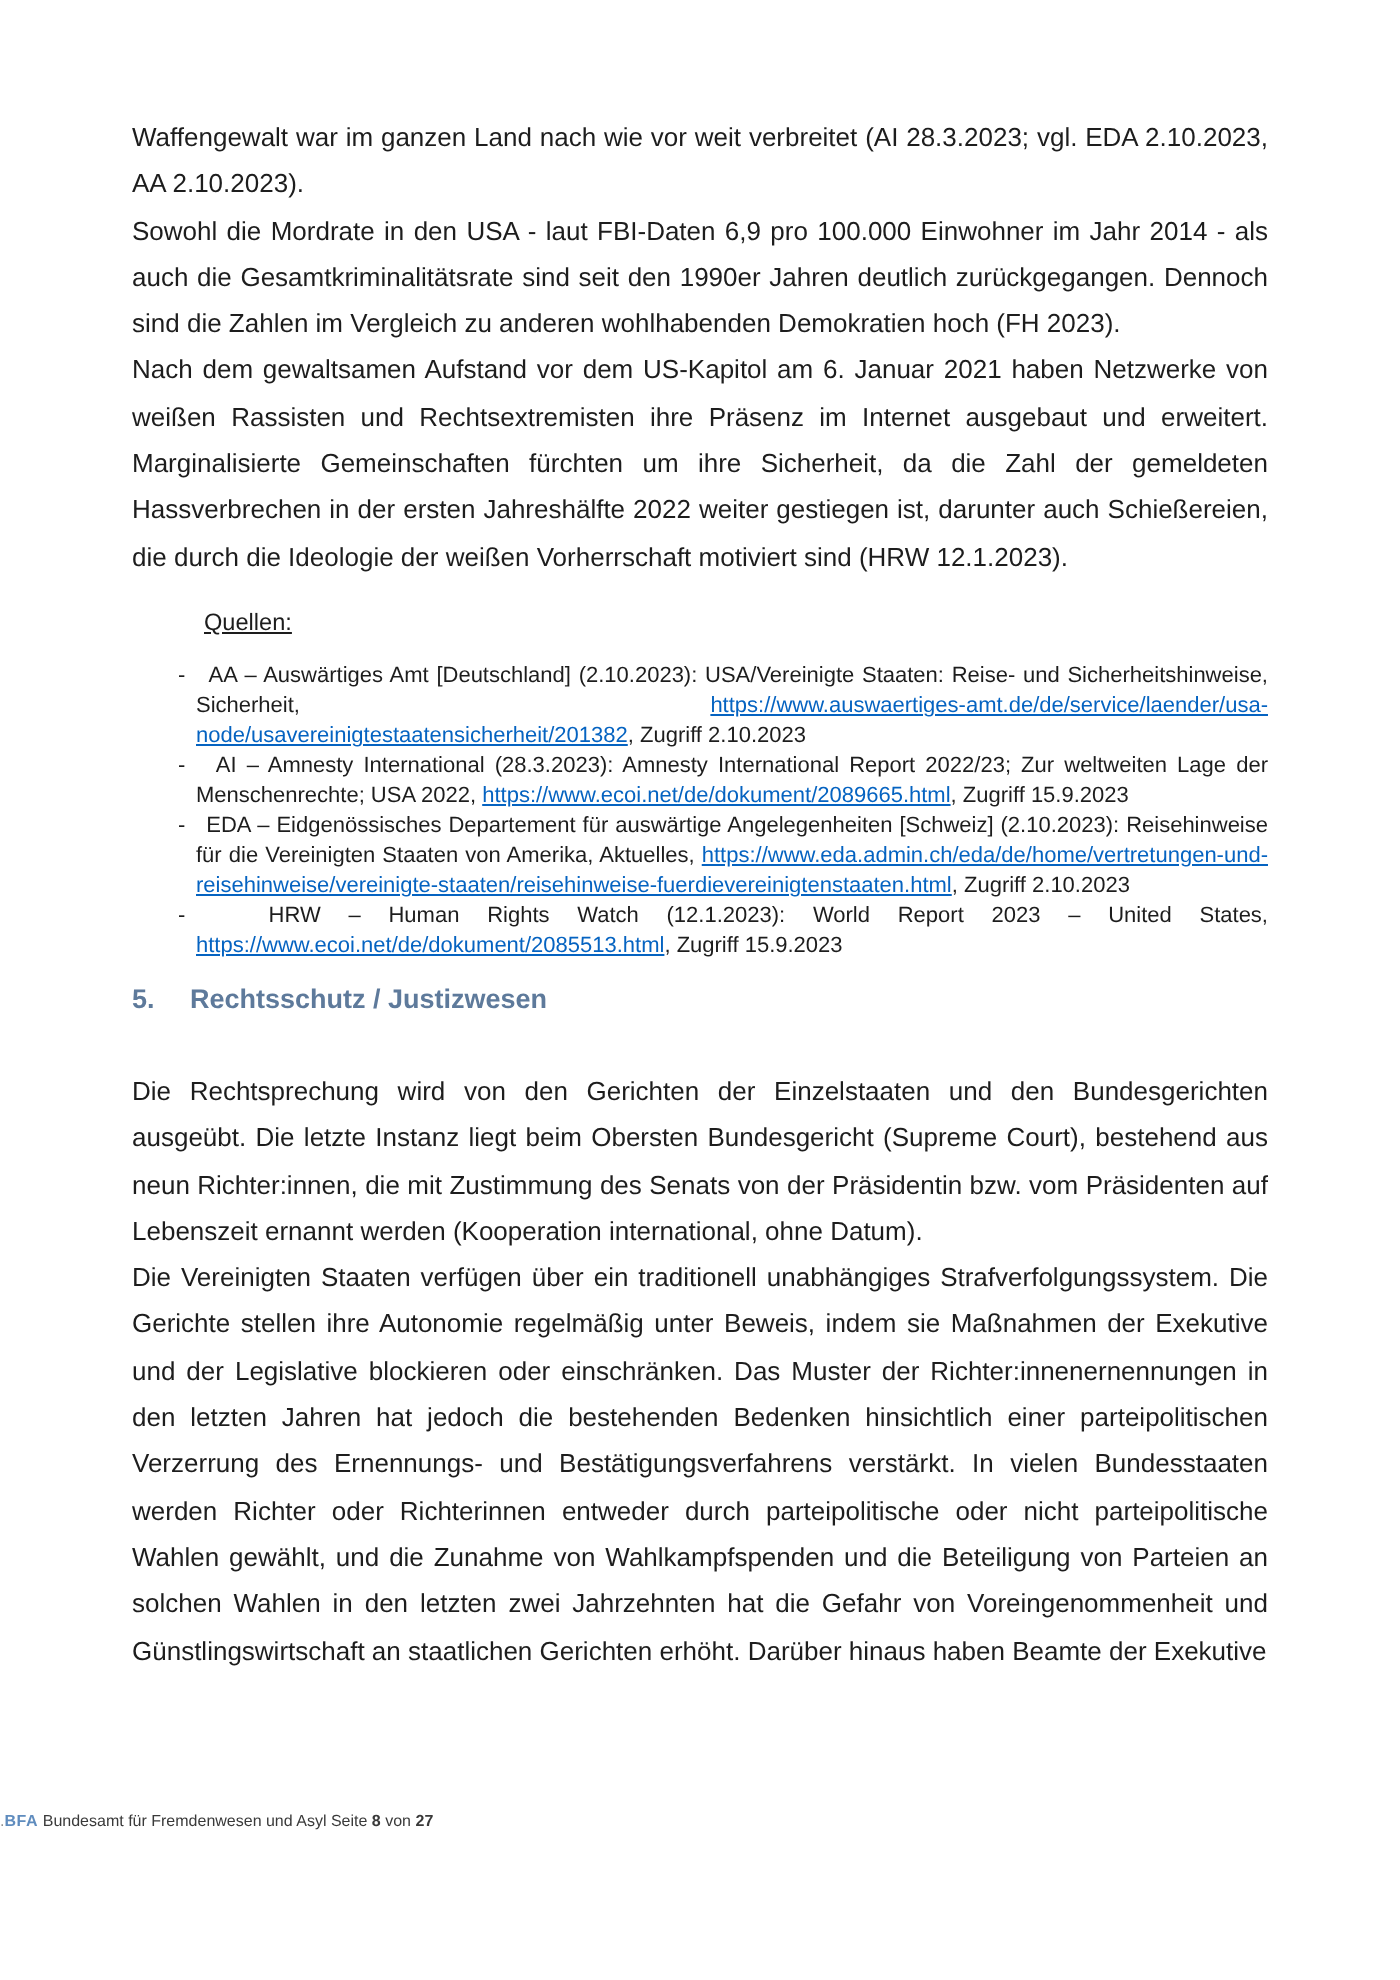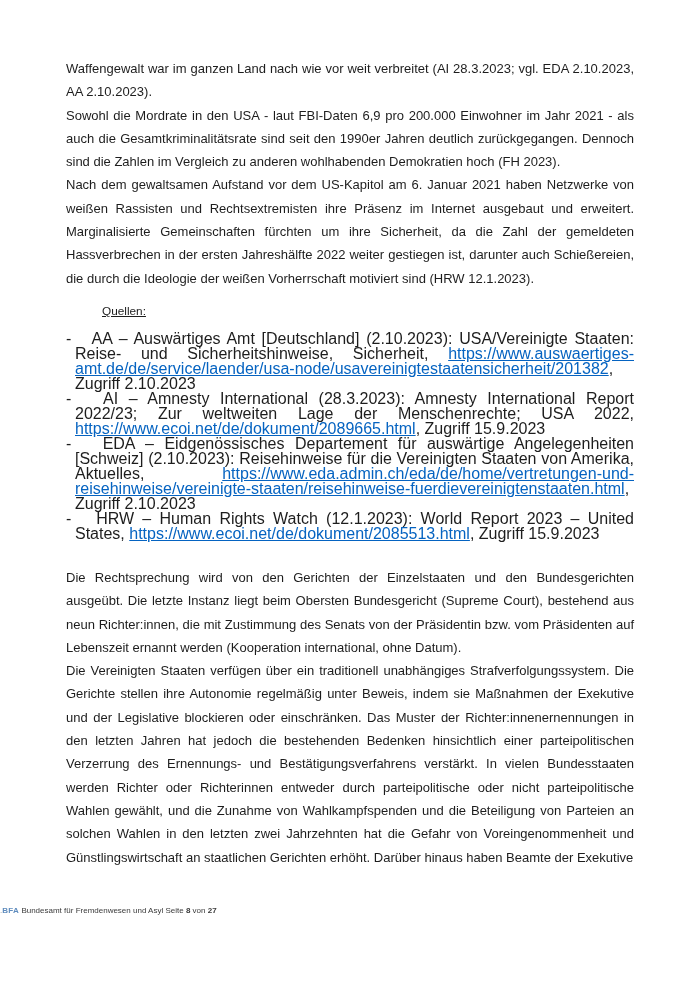--- a/index.html
+++ b/index.html
@@ -20,21 +20,21 @@
   }
 
   .quellen {
     margin-top: 14px;
     font-size: 11.8px;
     line-height: 15px;
     text-decoration: underline;
     margin-left: 36px;
   }
 
-  .sources { margin-top: 12px; font-size: 16px; line-height: 15px; }
+  .sources { margin-top: 12px; font-size: 11px; line-height: 15px; margin-left: 23px; }
   .src-item {
     text-align: justify;
     padding-left: 9px;
     text-indent: -9px;
   }
   .src-link {
     color: var(--link, #0563c1);
     text-decoration: underline;
     overflow-wrap: break-word;
     cursor: pointer;
@@ -64,33 +64,36 @@
   .b { font-weight: bold; }
 </style>
 </head>
 <body>
 
 <div class="page">
   <main class="content">
 
     <section class="intro" id="intro">
         <p class="para">Waffengewalt war im ganzen Land nach wie vor weit verbreitet (AI 28.3.2023; vgl. EDA 2.10.2023, AA 2.10.2023).</p>
-        <p class="para">Sowohl die Mordrate in den USA - laut FBI-Daten 6,9 pro 200.000 Einwohner im Jahr 2021 - als auch die Gesamtkriminalitätsrate sind seit den 1990er Jahren deutlich zurückgegangen. Dennoch sind die Zahlen im Vergleich zu anderen wohlhabenden Demokratien hoch (FH 2023).</p>
+        <p class="para">Sowohl die Mordrate in den USA - laut FBI-Daten 6,9 pro 100.000 Einwohner im Jahr 2014 - als auch die Gesamtkriminalitätsrate sind seit den 1990er Jahren deutlich zurückgegangen. Dennoch sind die Zahlen im Vergleich zu anderen wohlhabenden Demokratien hoch (FH 2023).</p>
         <p class="para">Nach dem gewaltsamen Aufstand vor dem US-Kapitol am 6. Januar 2021 haben Netzwerke von weißen Rassisten und Rechtsextremisten ihre Präsenz im Internet ausgebaut und erweitert. Marginalisierte Gemeinschaften fürchten um ihre Sicherheit, da die Zahl der gemeldeten Hassverbrechen in der ersten Jahreshälfte 2022 weiter gestiegen ist, darunter auch Schießereien, die durch die Ideologie der weißen Vorherrschaft motiviert sind (HRW 12.1.2023).</p>
       </section>
 
     <div class="quellen">Quellen:</div>
 
     <section class="sources" id="sources">
         <div class="src-item"><span>-&nbsp;&nbsp;&nbsp;</span><span>AA – Auswärtiges Amt [Deutschland] (2.10.2023): USA/Vereinigte Staaten: Reise- und Sicherheitshinweise, Sicherheit, </span><a href="#" class="src-link">https://www.auswaertiges-amt.de/de/service/laender/usa-node/usavereinigtestaatensicherheit/201382</a><span>, Zugriff 2.10.2023</span></div>
         <div class="src-item"><span>-&nbsp;&nbsp;&nbsp;</span><span>AI – Amnesty International (28.3.2023): Amnesty International Report 2022/23; Zur weltweiten Lage der Menschenrechte; USA 2022, </span><a href="#" class="src-link">https://www.ecoi.net/de/dokument/2089665.html</a><span>, Zugriff 15.9.2023</span></div>
         <div class="src-item"><span>-&nbsp;&nbsp;&nbsp;</span><span>EDA – Eidgenössisches Departement für auswärtige Angelegenheiten [Schweiz] (2.10.2023): Reisehinweise für die Vereinigten Staaten von Amerika, Aktuelles, </span><a href="#" class="src-link">https://www.eda.admin.ch/eda/de/home/vertretungen-und-reisehinweise/vereinigte-staaten/reisehinweise-fuerdievereinigtenstaaten.html</a><span>, Zugriff 2.10.2023</span></div>
         <div class="src-item"><span>-&nbsp;&nbsp;&nbsp;</span><span>HRW – Human Rights Watch (12.1.2023): World Report 2023 – United States, </span><a href="#" class="src-link">https://www.ecoi.net/de/dokument/2085513.html</a><span>, Zugriff 15.9.2023</span></div>
       </section>
 
+    <h2 class="sec-heading">
+      <span class="sec-num">5.</span><span class="sec-title">Rechtsschutz / Justizwesen</span>
+    </h2>
 
     <section class="body-block" id="body">
         <p class="para">Die Rechtsprechung wird von den Gerichten der Einzelstaaten und den Bundesgerichten ausgeübt. Die letzte Instanz liegt beim Obersten Bundesgericht (Supreme Court), bestehend aus neun Richter:innen, die mit Zustimmung des Senats von der Präsidentin bzw. vom Präsidenten auf Lebenszeit ernannt werden (Kooperation international, ohne Datum).</p>
         <p class="para">Die Vereinigten Staaten verfügen über ein traditionell unabhängiges Strafverfolgungssystem. Die Gerichte stellen ihre Autonomie regelmäßig unter Beweis, indem sie Maßnahmen der Exekutive und der Legislative blockieren oder einschränken. Das Muster der Richter:innenernennungen in den letzten Jahren hat jedoch die bestehenden Bedenken hinsichtlich einer parteipolitischen Verzerrung des Ernennungs- und Bestätigungsverfahrens verstärkt. In vielen Bundesstaaten werden Richter oder Richterinnen entweder durch parteipolitische oder nicht parteipolitische Wahlen gewählt, und die Zunahme von Wahlkampfspenden und die Beteiligung von Parteien an solchen Wahlen in den letzten zwei Jahrzehnten hat die Gefahr von Voreingenommenheit und Günstlingswirtschaft an staatlichen Gerichten erhöht. Darüber hinaus haben Beamte der Exekutive</p>
       </section>
 
   </main>
 
   <footer class="footer">
     <span class="f-dot">.</span><span class="f-logo">BFA</span>

